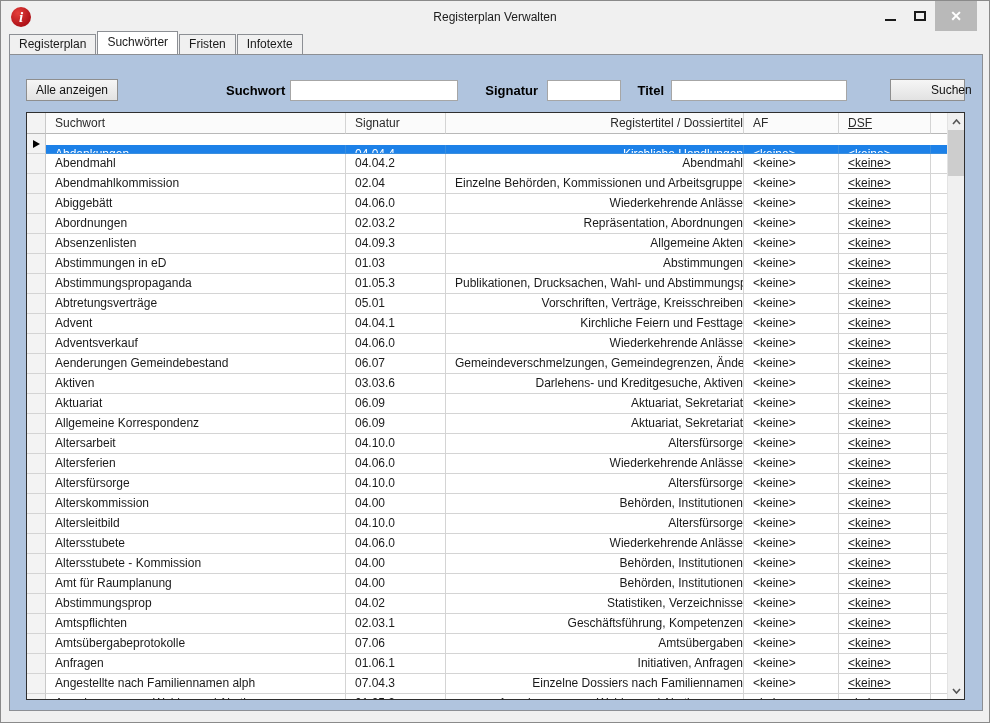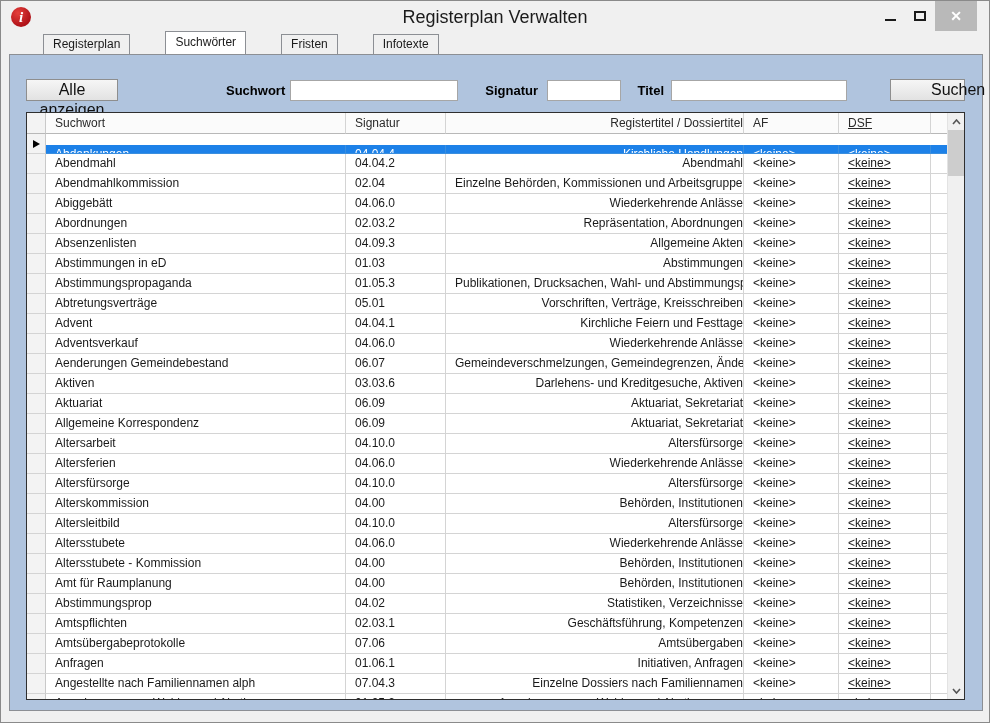--- a/index.html
+++ b/index.html
@@ -13,49 +13,49 @@
   
   .titlebar { position:relative; height:32px; background:#f0f0f0; }
   .appicon {
     position:absolute; left:10px; top:6px; width:20px; height:20px; border-radius:50%;
     background:radial-gradient(circle at 35% 30%, #e5403c, #b01218 70%);
     color:#fff; font-weight:bold; font-style:italic; font-size:15px;
     text-align:center; line-height:20px; font-family:"Liberation Serif", serif;
   }
   .title {
     position:absolute; left:0; right:0; top:0; height:32px; line-height:32px;
-    text-align:center; font-size:18px; color:#1b1b1b;
+    text-align:center; font-size:12px; color:#1b1b1b;
   }
   .wincontrols { position:absolute; right:12px; top:0; height:30px; display:flex; align-items:stretch; }
   .wbtn { width:30px; display:flex; align-items:center; justify-content:center; cursor:default; }
   .btn-min .dash { width:11px; height:2px; background:#1a1a1a; margin-top:8px; }
   .btn-max .rect { width:12px; height:10px; border:2px solid #1a1a1a; background:transparent; }
   .btn-close { width:42px; background:#b9b9b9; color:#fff; font-size:14px; font-weight:bold; }
 
   
   .tabstrip { position:absolute; left:8px; top:33px; height:21px; z-index:3; }
   .tab {
     display:inline-block; vertical-align:bottom; height:20px; line-height:19px;
     padding:0 9px; font-size:12px; color:#1a1a1a;
-    background:#f0f0f0; border:1px solid #8c8f94; border-bottom:none; margin-right:1px;margin-left:34px;
+    background:#f0f0f0; border:1px solid #8c8f94; border-bottom:none; margin-right:1px;
   }
   .tab.sel {
     background:#ffffff; height:23px; line-height:21px; margin-top:-3px;
     position:relative; z-index:4; border-color:#8c8f94;
   }
 
   
   .tabpage {
     position:absolute; left:8px; top:53px; width:974px; height:657px;
     background:#b0c4de; border:1px solid #8c8f94;
   }
 
   
   .tb-btn {
-    position:absolute; height:22px; font-size:16px; color:#111;
+    position:absolute; height:22px; font-size:12px; color:#111;
     background:linear-gradient(#f6f6f6,#e2e2e2); border:1px solid #8e8e8e;
     text-align:center; line-height:20px;
   }
   #btn-alle { left:16px; top:24px; width:92px; }
   #btn-suchen { left:880px; top:24px; width:75px;padding-left:40px; }
   .tb-label { position:absolute; top:28px; font-size:13px; font-weight:bold; color:#000; }
   #lbl-suchwort { left:216px; width:58px; text-align:right; }
   #lbl-signatur { left:472px; width:56px; text-align:right; }
   #lbl-titel   { left:614px; width:40px; text-align:right; }
   .tb-input {

